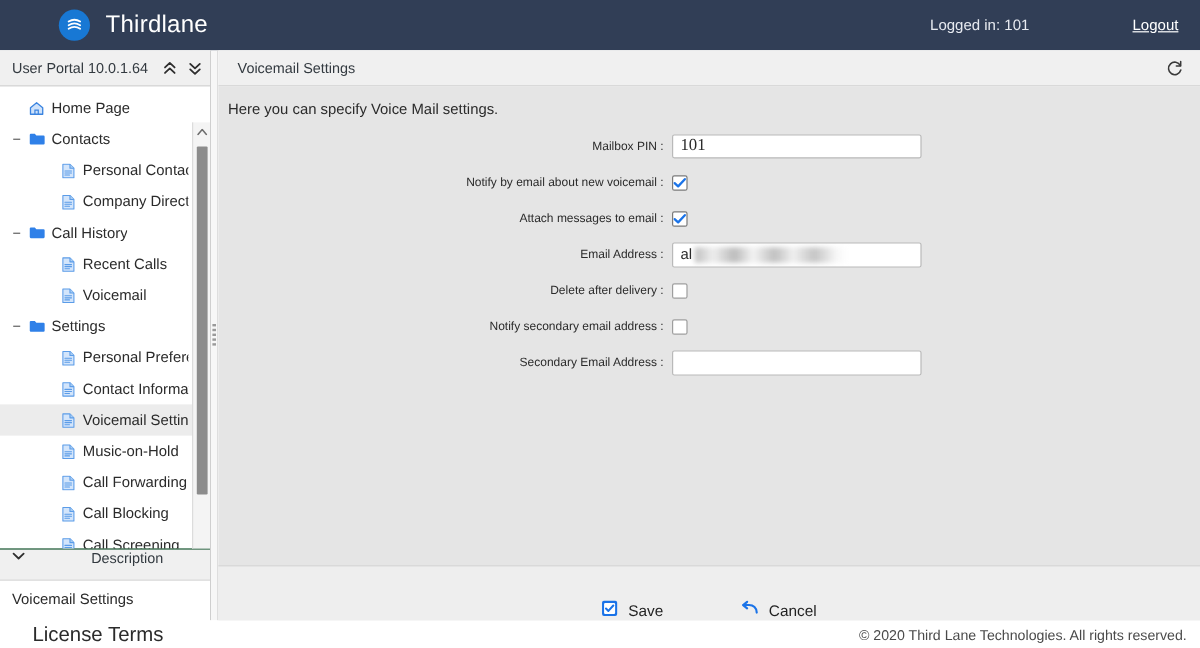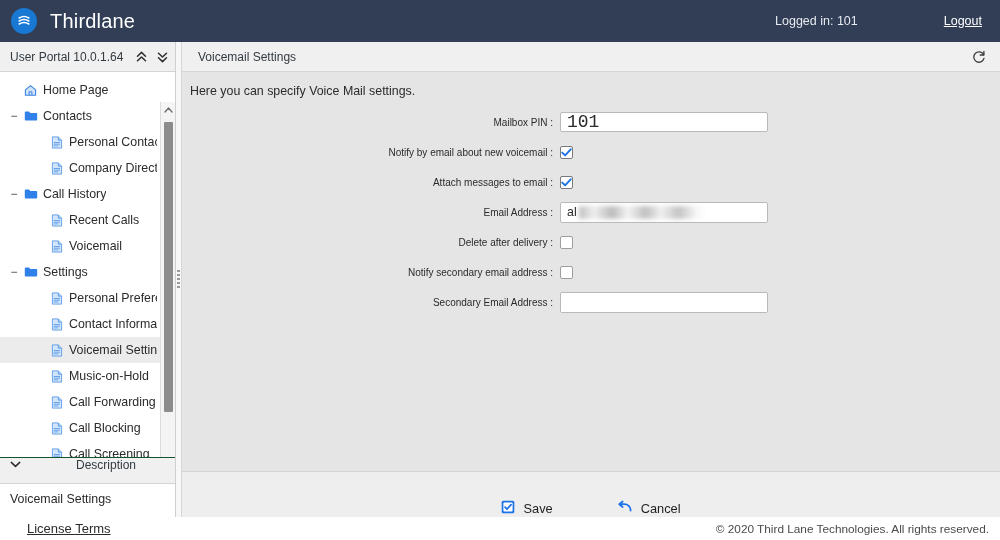--- a/index.html
+++ b/index.html
@@ -10,21 +10,21 @@
     background: #ffffff;
     font-family: "Liberation Sans", sans-serif;
     -webkit-font-smoothing: antialiased;
   }
   #app { position: relative; width: 1000px; height: 540px; }
 
   
   .topbar {
     position: absolute; left: 0; top: 0; width: 1000px; height: 42px;
     background: #313e56;
-    display: flex; align-items: center;
+    display: flex; align-items: center; padding-left: 38px;
   }
   .logo-mark {
     width: 26px; height: 26px; border-radius: 50%;
     background: #1878d4; margin-left: 11px;
     display: flex; align-items: center; justify-content: center;
     flex-shrink: 0;
   }
   .brand-title {
     color: #ffffff; font-size: 20px; margin-left: 13px;
     letter-spacing: .2px; font-weight: 400; white-space: nowrap;
@@ -154,22 +154,22 @@
   }
 
   .form { margin-top: 13px; }
   .frow { display: flex; align-items: center; height: 22px; margin-bottom: 8px; }
   .frow .flabel {
     width: 378px; text-align: right; padding-right: 7px;
     font-size: 10px; color: #2b2b2b; white-space: nowrap;
   }
   .finput {
     width: 208px; height: 20px; border: 1px solid #b9b9b9;
-    background: #ffffff; border-radius: 2px; font-size: 18px;
-    color: #2b2b2b; padding: 0 6px; font-family: Liberation Mono, monospace;
+    background: #ffffff; border-radius: 2px; font-size: 14px;
+    color: #2b2b2b; padding: 0 6px; font-family: Liberation Serif, serif;
     outline: none;
   }
   .finput.tall { height: 21px; }
   .blurred-field {
     position: relative; width: 208px; height: 21px;
     border: 1px solid #b9b9b9; background: #ffffff; border-radius: 2px;
     overflow: hidden; display: flex; align-items: center; padding: 0 6px;
   }
   .blurred-field .visible-part {
     font-size: 12.4px; color: #2b2b2b; z-index: 2;
@@ -201,22 +201,22 @@
     display: flex; align-items: center; gap: 8px; cursor: pointer;
     font-size: 12.8px; color: #1f1f1f;
   }
 
   
   .pagefoot {
     position: absolute; left: 0; top: 517px; width: 1000px; height: 23px;
     background: #ffffff; display: flex; align-items: center;
   }
   .license-link {
-    margin-left: 27px; font-size: 13px; color: #2b2b2b;
-    text-decoration: underline; cursor: pointer;
+    margin-left: 27px; font-size: 17px; color: #2b2b2b;
+    cursor: pointer;
   }
   .copyright {
     margin-left: auto; margin-right: 11px;
     font-size: 11.8px; color: #4a4a4a;
   }
 </style>
 </head>
 <body>
 
 <div id="app">

